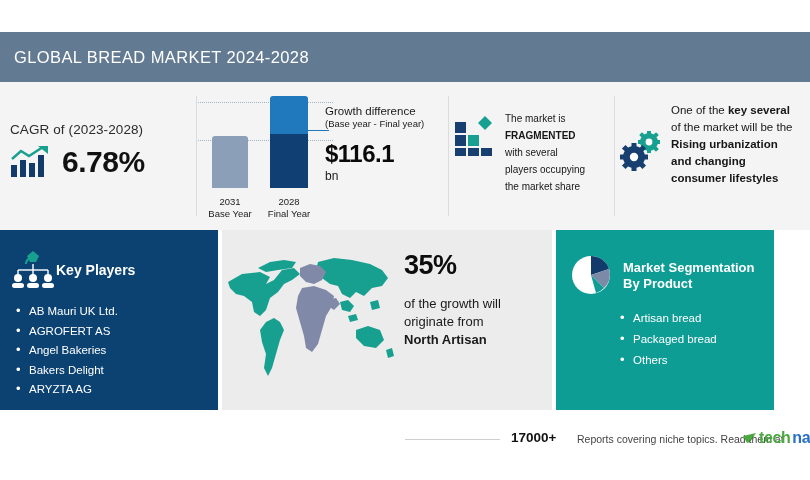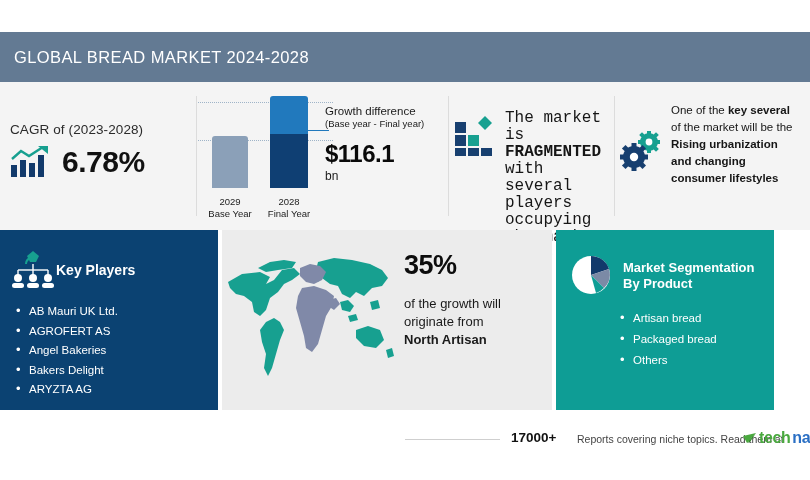--- a/index.html
+++ b/index.html
@@ -38,21 +38,21 @@
   .growth-box{position:absolute;left:325px;top:22px;width:120px;}
   .growth-t1{font-size:11.5px;color:#1a1a1a;line-height:14px;}
   .growth-t2{font-size:9.5px;color:#1a1a1a;line-height:12px;}
   .growth-amt{font-size:24px;font-weight:bold;color:#0a0a0a;margin-top:10px;letter-spacing:-.5px;}
   .growth-bn{font-size:12px;color:#1a1a1a;margin-top:1px;}
   .arrow-line{position:absolute;left:-20px;top:26px;width:24px;height:1px;background:#2179bd;}
   .arrow-head{position:absolute;left:-24px;top:22px;width:0;height:0;border-top:4px solid transparent;border-bottom:4px solid transparent;border-right:6px solid #2179bd;}
 
   
   .frag-box{position:absolute;left:455px;top:22px;width:160px;display:flex;gap:8px;}
-  .frag-text{font-size:16px;color:#161616;line-height:17px;padding-top:6px;font-family:Liberation Mono, monospace;}
+  .frag-text{font-size:10px;color:#161616;line-height:17px;padding-top:6px;}
   .frag-text b{font-weight:bold;}
 
   
   .drv-box{position:absolute;left:620px;top:18px;width:195px;display:flex;gap:7px;}
   .drv-text{font-size:11.5px;color:#161616;line-height:17px;padding-top:2px;}
   .drv-text b{font-weight:bold;}
 
   
   .mid{position:absolute;left:0;top:230px;width:810px;height:180px;}
   .panel-left{position:absolute;left:0;top:0;width:218px;height:180px;background:#0b4272;}
@@ -123,21 +123,21 @@
 
     <div class="bars-wrap">
       <div class="grid-line" style="top:6px;"></div>
       <div class="grid-line" style="top:44px;"></div>
       <div class="bar bar-2023"></div>
       <div class="bar-2028-wrap">
         <div class="bar-2028-top"></div>
         <div class="bar-2028-bot"></div>
       </div>
       <div class="bar-label bl1">
-        <div>2029</div>
+        <div>2031</div>
         <div>Base Year</div>
       </div>
       <div class="bar-label bl2">
         <div>2028</div>
         <div>Final Year</div>
       </div>
     </div>
 
     <div class="growth-box">
       <div class="arrow-line"></div>

